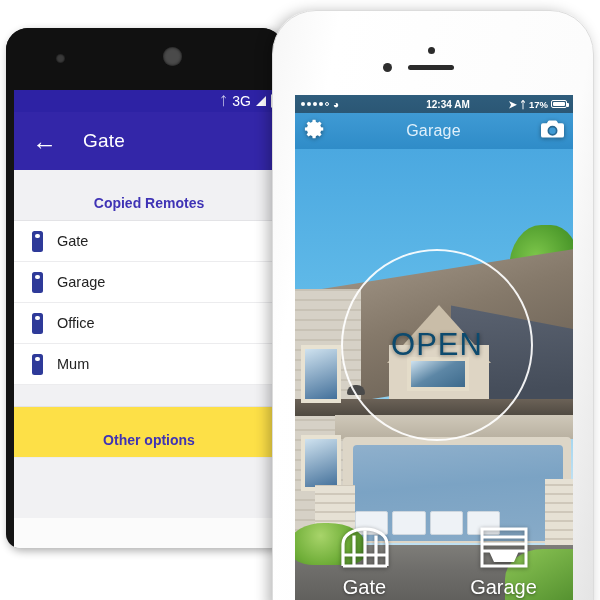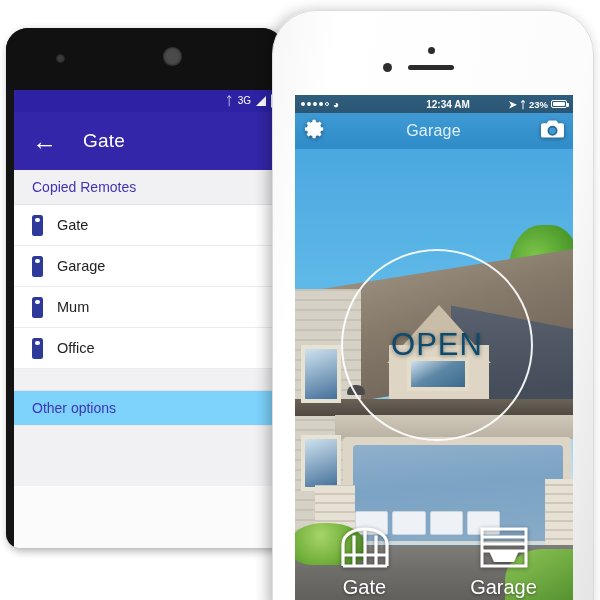--- a/index.html
+++ b/index.html
@@ -28,37 +28,38 @@
 
   #android-screen {
     position: absolute; left: 8px; top: 62px; width: 270px; height: 458px;
     background: #f2f2f4; overflow: hidden;
   }
   
   #android-statusbar {
     height: 22px; background: #2d22a4; display:flex; align-items:center;
     justify-content:flex-end; padding-right: 4px; gap: 5px;
   }
-  .astat { color:#fff; font-size:10px; line-height:1; display:flex; align-items:center; }
+  .astat { color:#fff; font-size:14px; line-height:1; display:flex; align-items:center; }
   .bt-glyph { font-size: 12px; }
   .sig-tri { width:0;height:0;border-left:10px solid transparent;border-bottom:10px solid #fff; }
   .abatt { width:9px; height:14px; border:1.5px solid #fff; border-radius:1px; position:relative; }
   .abatt:after { content:""; position:absolute; left:2px; top:-3px; width:4px; height:2px; background:#fff; }
 
   
   #android-appbar {
     height: 58px; background: #3326a8; display:flex; align-items:center; padding-left:18px; gap: 26px;
   }
   #android-back { color:#fff; font-size:25px; line-height:1; font-weight:300; }
   #android-title { color:#fff; font-size:19px; font-weight:500; letter-spacing:0.2px; }
 
   #android-list { background:#fbfbfb; height: calc(100% - 80px); overflow:hidden; }
   .sec-header {
-    background:#f1f1f3; padding:9px 18px 9px 18px; color:#3f33b5; font-size:14px; font-weight:400;
+    background:#f1f1f3; padding:25px 18px 9px 18px; color:#3f33b5; font-size:14px; font-weight:700;
     border-bottom:1px solid #e3e3e6;
+    text-align:center;
   }
   .list-row {
     background:#fff; height:41px; display:flex; align-items:center; padding-left:18px; gap:14px;
     border-bottom:1px solid #ececee;
   }
   .row-label { font-size:14.5px; color:#232323; }
   .ic-remote {
     width:11px; height:21px; border-radius:2.5px; background:#2e3a99; position:relative; flex:none;
   }
   .ic-remote:after { content:""; position:absolute; left:3.2px; top:3px; width:4.6px; height:4.6px;
@@ -213,32 +214,32 @@
         <div class="list-row">
           <span class="ic-remote"></span>
           <span class="row-label">Gate</span>
         </div>
         <div class="list-row">
           <span class="ic-remote"></span>
           <span class="row-label">Garage</span>
         </div>
         <div class="list-row">
           <span class="ic-remote"></span>
-          <span class="row-label">Mum</span>
+          <span class="row-label">Office</span>
         </div>
         <div class="list-row">
           <span class="ic-remote"></span>
-          <span class="row-label">Office</span>
+          <span class="row-label">Mum</span>
         </div>
 
 
 
         <div class="gap-band"></div>
 
-        <div class="sec-header" style="background:#7dd3fc;border-bottom:1px solid #ececee;">Other options</div>
+        <div class="sec-header" style="background:#fde047;border-bottom:1px solid #ececee;">Other options</div>
 
         <div class="tail-band"></div>
       </div>
     </div>
   </div>
 
   <div id="iphone">
     <div id="ip-camera"></div>
     <div id="ip-sensor"></div>
     <div id="ip-speaker"></div>
@@ -253,21 +254,21 @@
               <i class="dot"></i>
               <i class="dot"></i>
               <i class="dot hollow"></i>
           </span>
           <span style="font-size:10px;">◕</span>
         </div>
         <span id="ios-time">12:34 AM</span>
         <div id="ios-sb-right">
           <span style="font-size:10px;">➤</span>
           <span style="font-size:10px;">ᛏ</span>
-          <span>23%</span>
+          <span>17%</span>
           <span class="ios-batt">
               <i></i>
             </span>
         </div>
       </div>
 
       <div id="ios-navbar">
         <span class="ios-icon">
           <svg width="22" height="22" viewBox="0 0 24 24" fill="#ffffff">
             <path d="M12 8.2a3.8 3.8 0 100 7.6 3.8 3.8 0 000-7.6zm0 5.9a2.1 2.1 0 110-4.2 2.1 2.1 0 010 4.2z"></path>

